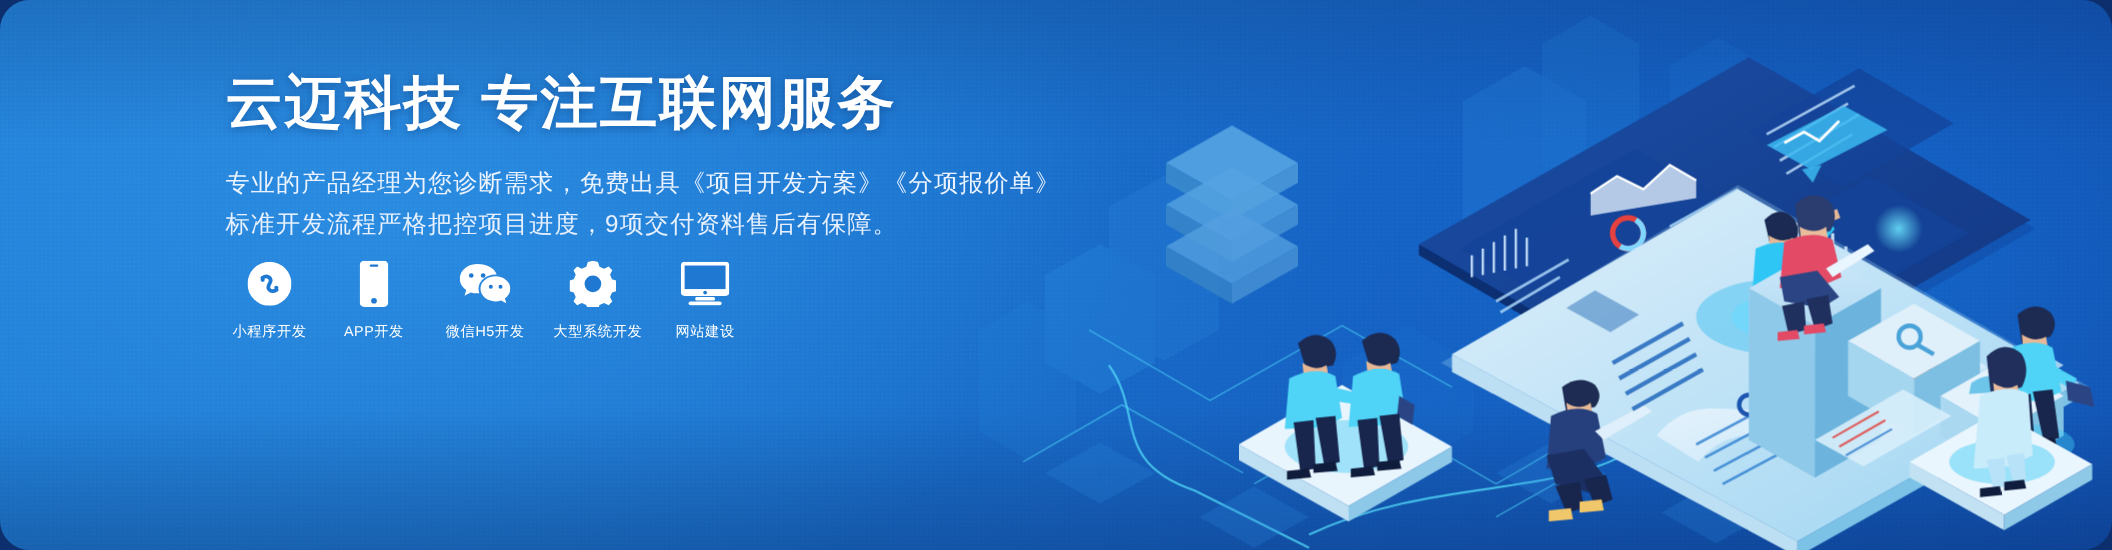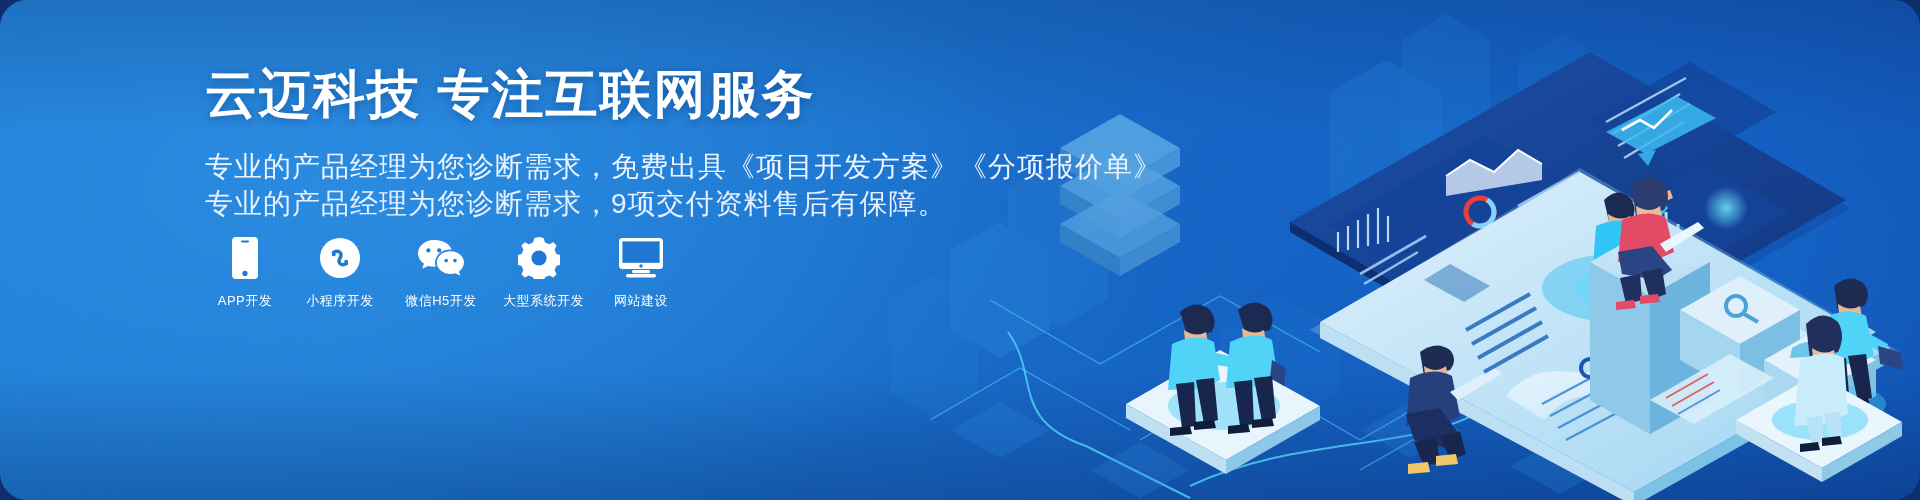--- a/index.html
+++ b/index.html
@@ -29,21 +29,21 @@
   
   .content{position:absolute;left:205px;top:0;width:760px;height:500px;z-index:6;}
   .headline{
     position:absolute;top:68px;left:0;
     font-size:52px;line-height:1;font-weight:bold;color:#ffffff;
     letter-spacing:2px;white-space:nowrap;
     text-shadow:0 2px 8px rgba(4,36,92,.35);
   }
   .sub{position:absolute;top:148px;left:0;width:700px;}
   .sub .ln{
-    font-size:28px;line-height:37px;color:#eaf3ff;
+    font-size:22px;line-height:37px;color:#eaf3ff;
     letter-spacing:1px;white-space:nowrap;font-weight:normal;
   }
   .sub .ln.l2{color:#e6f0fe;}
 
   
   .services{position:absolute;top:232px;left:4px;display:flex;align-items:flex-start;}
   .svc{width:72px;margin-right:20px;text-align:center;cursor:pointer;}
   .svc .ic{height:52px;display:flex;align-items:center;justify-content:center;}
   .svc .ic svg{display:block;}
   .svc .lb{
@@ -379,46 +379,46 @@
   </div>
 
   <div class="vign"></div>
 
   <div class="content">
 
     <div class="headline">云迈科技 专注互联网服务</div>
 
     <div class="sub">
       <div class="ln l1">专业的产品经理为您诊断需求，免费出具《项目开发方案》《分项报价单》</div>
-      <div class="ln l2">专业的产品经理为您诊断需求，9项交付资料售后有保障。</div>
+      <div class="ln l2">标准开发流程严格把控项目进度，9项交付资料售后有保障。</div>
     </div>
 
     <div class="services">
-
-      <div class="svc">
-        <div class="ic">
-          <svg width="26" height="42" viewBox="0 0 26 42" fill="#ffffff">
-            <rect x="0" y="0" width="26" height="42" rx="4"></rect>
-            <rect x="9" y="3.4" width="8" height="2" rx="1" fill="#1f79d2"></rect>
-            <circle cx="13" cy="36.4" r="2.6" fill="#1f79d2"></circle>
-          </svg>
-        </div>
-        <div class="lb">APP开发</div>
-      </div>
 
       <div class="svc">
         <div class="ic">
           <svg width="40" height="40" viewBox="0 0 40 40">
             <circle cx="20" cy="20" r="20" fill="#ffffff"></circle>
             <path d="M13.5 14.5 c5 -3 9.5 0.6 6.5 5.5 c-3 4.9 1.5 8.5 6.5 5.5" fill="none" stroke="#1f79d2" stroke-width="3.4" stroke-linecap="round"></path>
             <circle cx="13.8" cy="16.4" r="1.9" fill="#1f79d2"></circle>
             <circle cx="26.2" cy="23.6" r="1.9" fill="#1f79d2"></circle>
           </svg>
         </div>
         <div class="lb">小程序开发</div>
+      </div>
+
+      <div class="svc">
+        <div class="ic">
+          <svg width="26" height="42" viewBox="0 0 26 42" fill="#ffffff">
+            <rect x="0" y="0" width="26" height="42" rx="4"></rect>
+            <rect x="9" y="3.4" width="8" height="2" rx="1" fill="#1f79d2"></rect>
+            <circle cx="13" cy="36.4" r="2.6" fill="#1f79d2"></circle>
+          </svg>
+        </div>
+        <div class="lb">APP开发</div>
       </div>
 
       <div class="svc">
         <div class="ic">
           <svg width="46" height="40" viewBox="0 0 46 40" fill="#ffffff">
             <path d="M16 2 C7 2 0 8 0 15.4 c0 4.2 2.3 7.9 5.9 10.3 l-1.6 5.1 5.6 -2.9
                      c1.9 .5 3.9 .8 6.1 .8 .6 0 1.2 0 1.8 -.1 -.5 -1.3 -.8 -2.6 -.8 -4
                      C17 17.6 23.9 11.6 32.4 11.6 c.4 0 .8 0 1.2 .1 C31.9 5.9 24.7 2 16 2 Z"></path>
             <circle cx="10.4" cy="12.4" r="2.1" fill="#1f79d2"></circle>
             <circle cx="21.2" cy="12.4" r="2.1" fill="#1f79d2"></circle>

